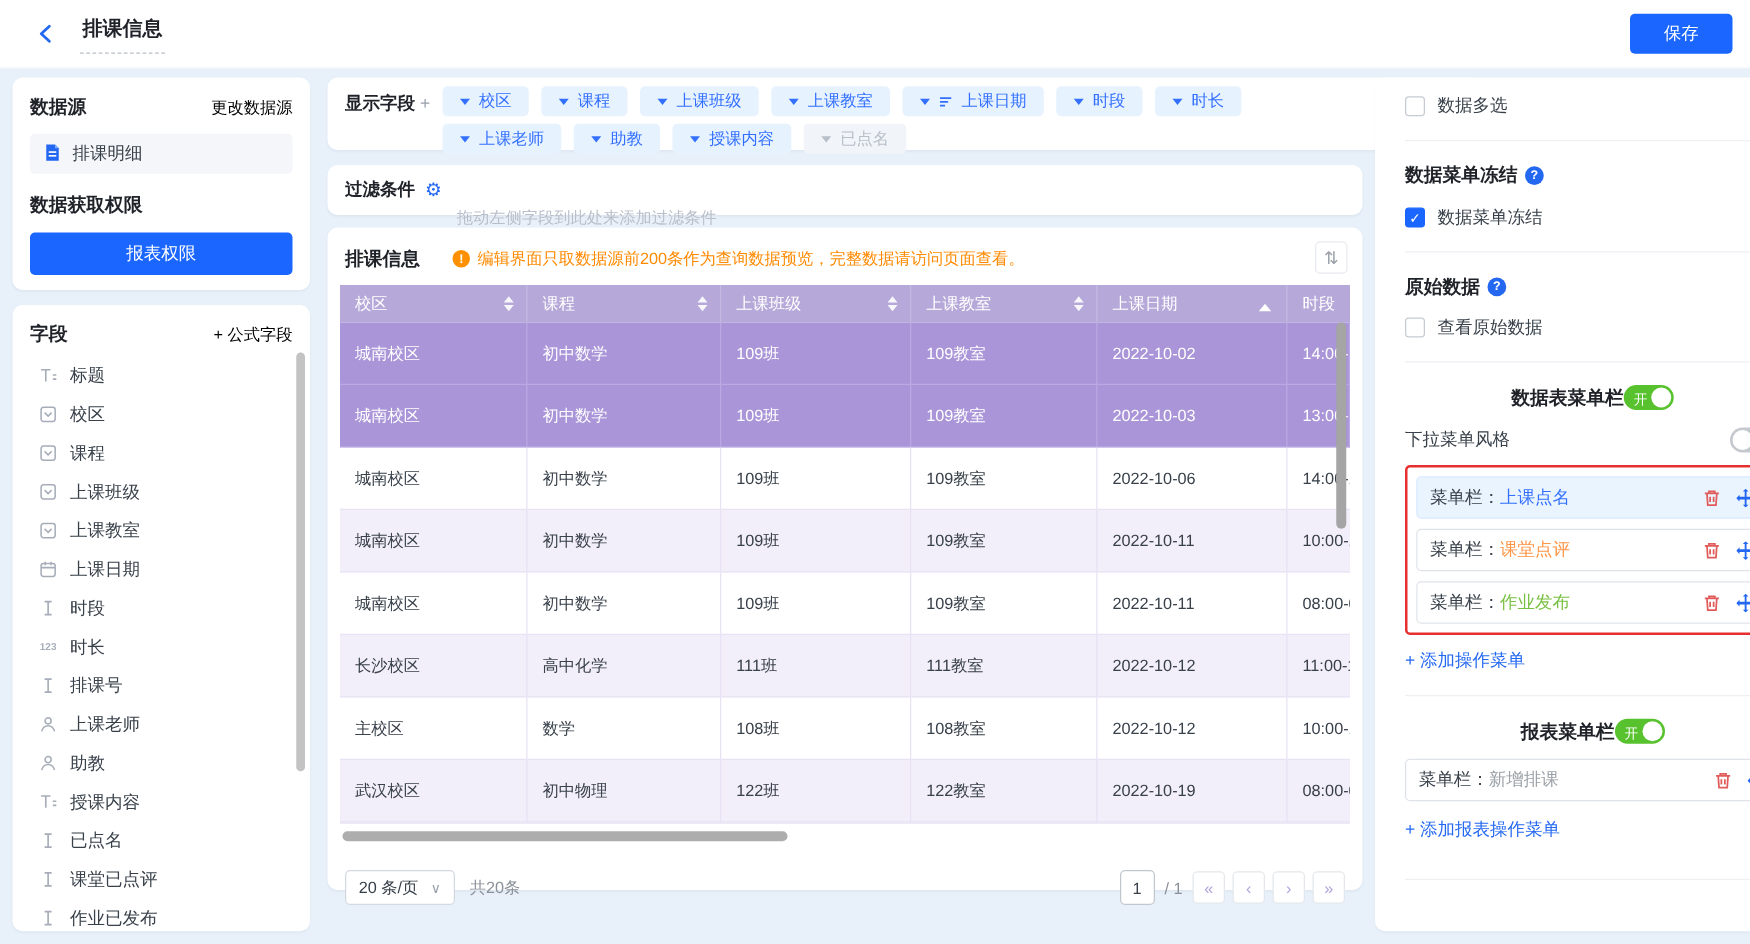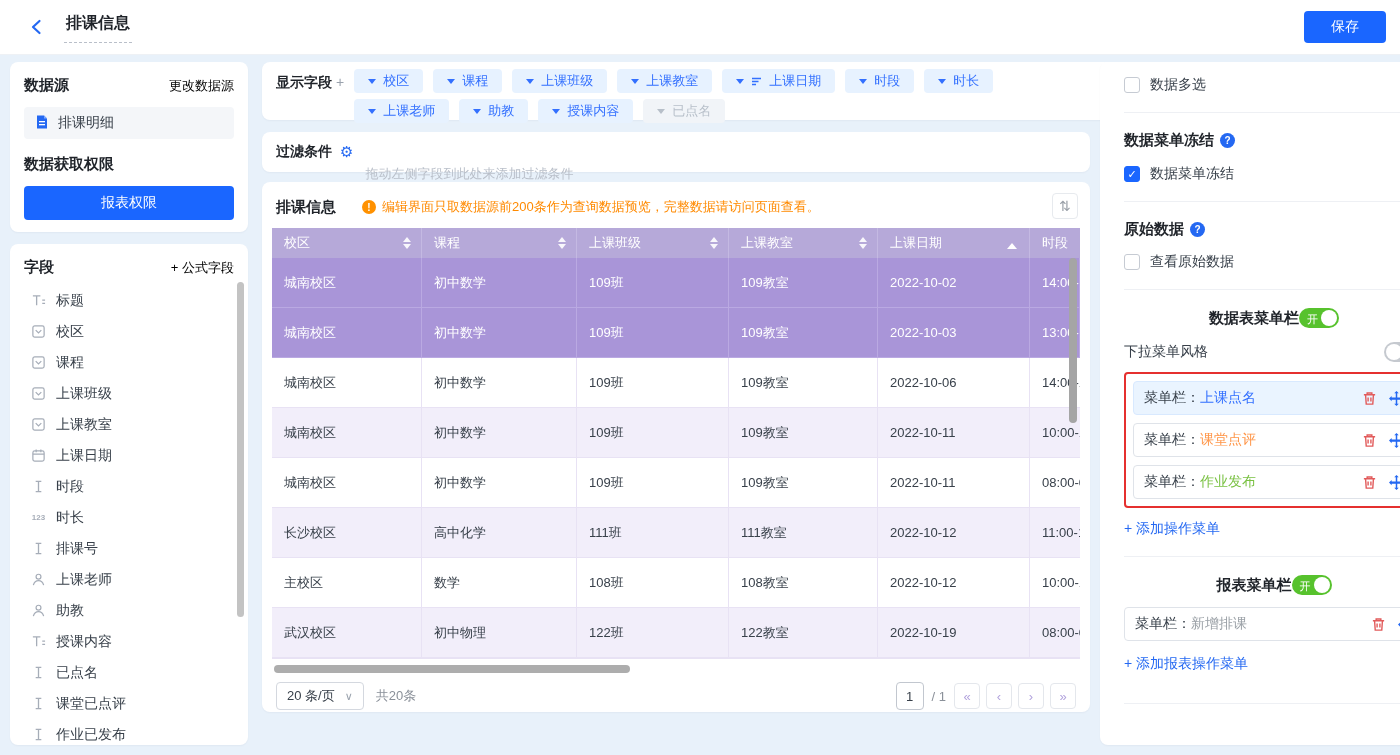--- a/index.html
+++ b/index.html
@@ -74,21 +74,21 @@
   .drow .gcell:last-child { border-right:none; }
   .drow.alt { background:#f2eefa; }
   .drow.sel { background:#a995d8; color:#fff; }
   .drow.sel .gcell { border-right:1px solid #baa9e2; border-bottom:1px solid #baa9e2; }
   .partial { height:4px; background:#fff; border-top:1px solid #e8e2f4; width:808px; }
   .grid-vscroll { position:absolute; right:3px; top:30px; width:8px; height:398px; }
   .grid-vscroll .thumb { width:8px; top:0; height:165px; background:#a5a5a5; }
   .hscroll { position:relative; width:808px; height:8px; margin-top:3px; }
   .hscroll .hthumb { position:absolute; left:2px; top:0; width:356px; height:8px; border-radius:4px; background:#adadad; cursor:pointer; }
 
-  .pager { display:flex; align-items:center; margin-top:9px; padding:0 4px; }
+  .pager { display:flex; align-items:center; margin-top:23px; padding:0 4px; }
   .psize { height:28px; min-width:86px; border:1px solid #d4d8df; border-radius:4px; display:flex; align-items:center; gap:10px; padding:0 10px; font-size:13px; color:#38404a; cursor:pointer; background:#fff; }
   .chev { color:#9aa2ad; font-size:11px; }
   .ptotal { margin-left:12px; font-size:13px; color:#8a9099; }
   .pright { margin-left:auto; display:flex; align-items:center; gap:8px; }
   .pinput { width:28px; height:28px; border:1px solid #c2c7cf; border-radius:4px; text-align:center; font-size:13px; color:#38404a; display:flex; align-items:center; justify-content:center; background:#fff; }
   .pof { font-size:13px; color:#8a9099; }
   .pbtns { display:flex; gap:6px; }
   .pbtn { width:26px; height:26px; border:1px solid #e4e7ec; border-radius:4px; display:flex; align-items:center; justify-content:center; color:#b2a3dd; font-size:13px; background:#fff; cursor:pointer; }
 
   

